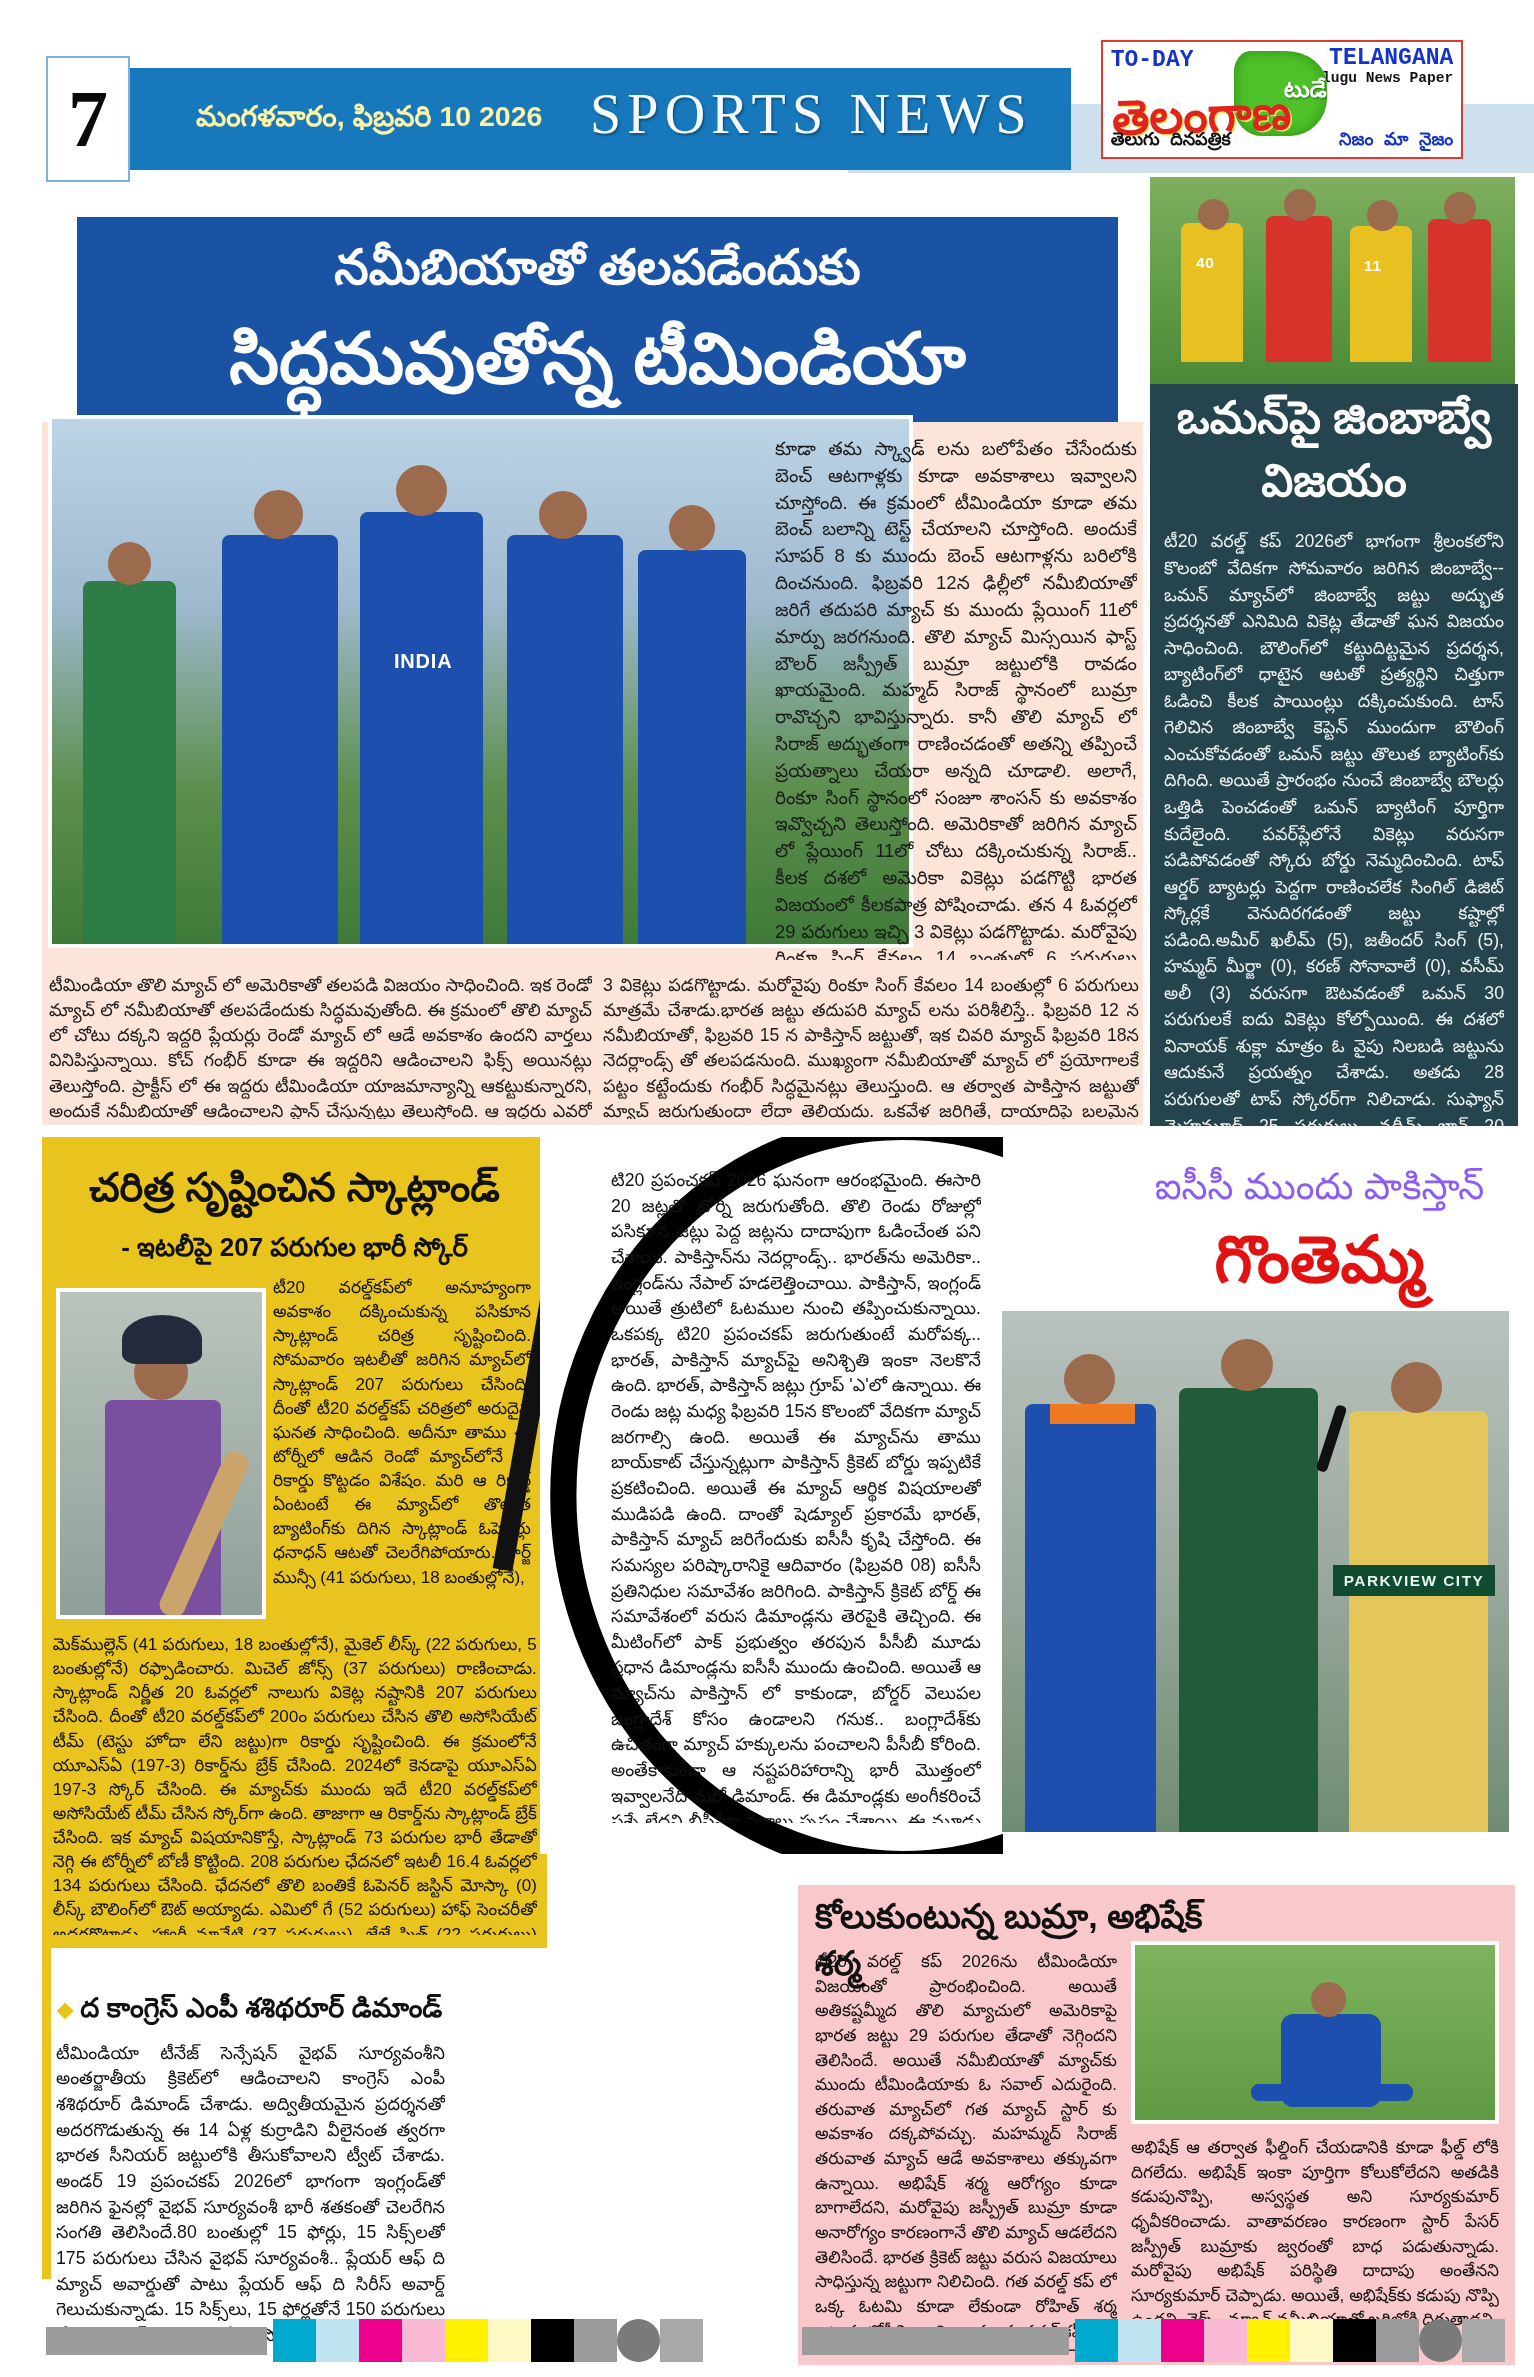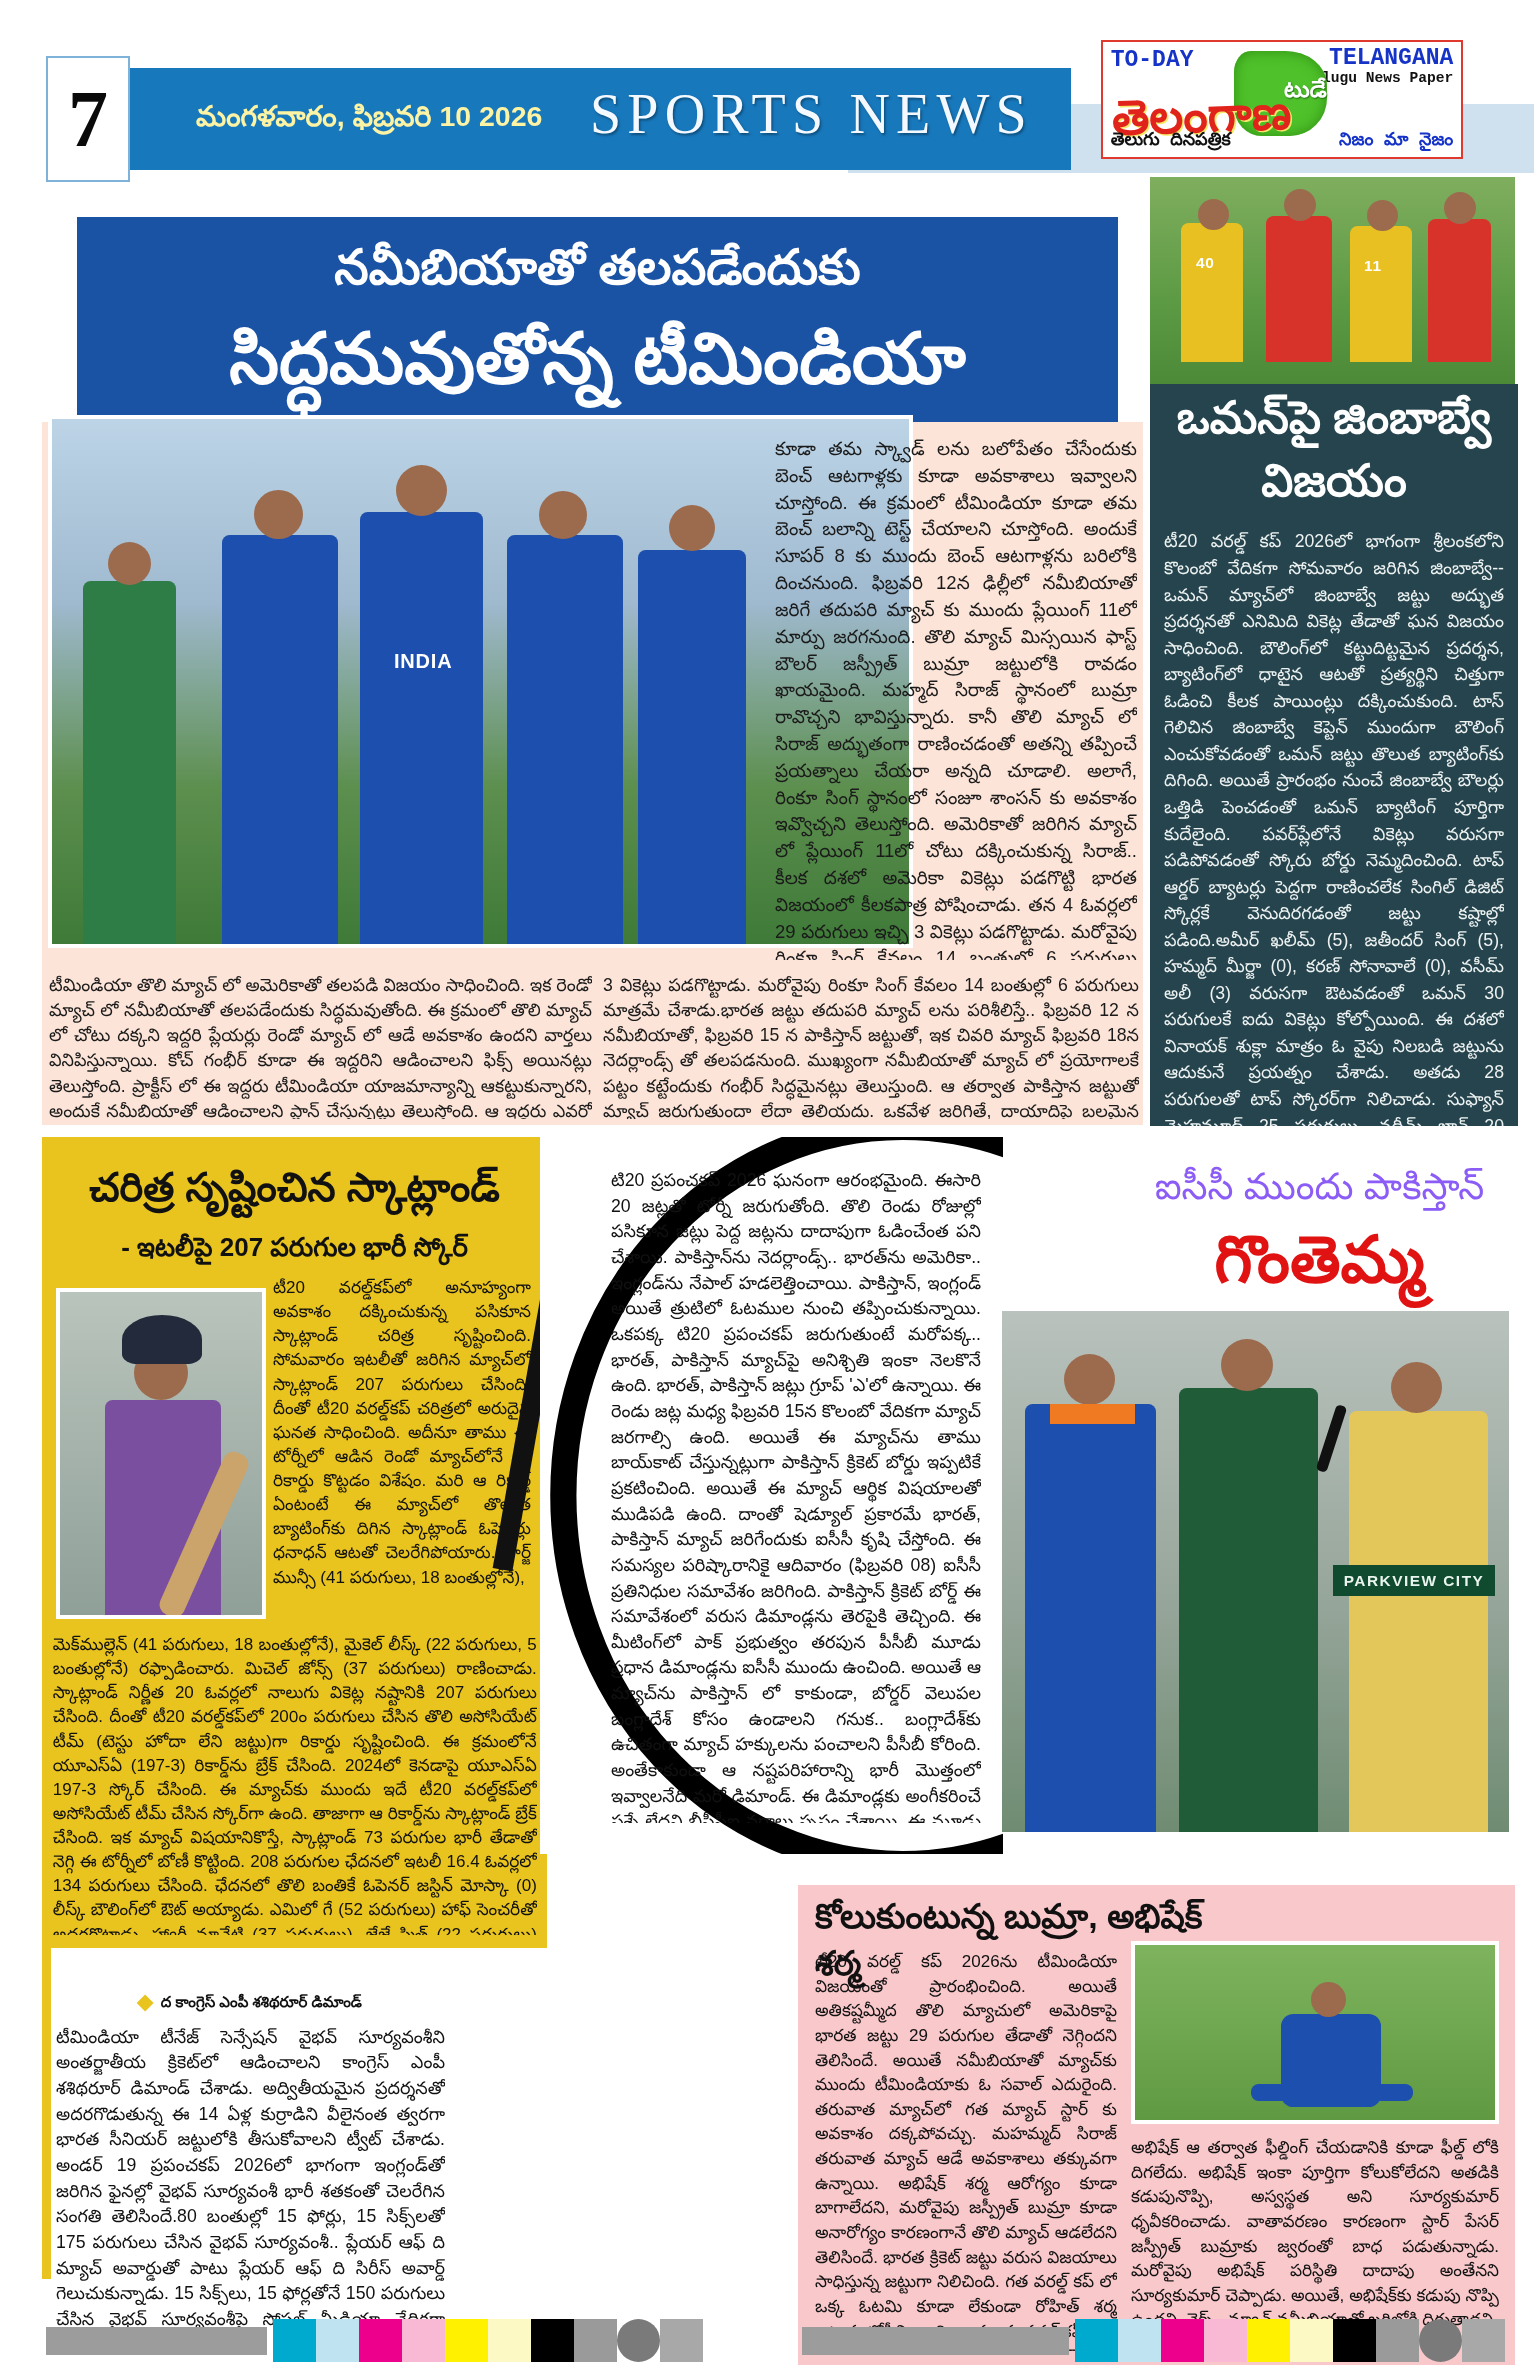--- a/index.html
+++ b/index.html
@@ -54,21 +54,21 @@
   
   .oval-arc{position:absolute;pointer-events:none;}
   .red-hl1{color:#8b5cf6;font-size:37px;font-weight:normal;text-align:center;}
   .red-hl2{color:#e01212;font-size:65px;font-weight:bold;text-align:center;margin-top:4.6px;}
 
   
   .mint{background:#e7f3ef;}
   .vb-headline{font-size:35px;font-weight:bold;color:#0d0d0d;text-align:right;white-space:pre-line;line-height:1.35;}
   .byline-row{display:flex;align-items:center;gap:9.3px;justify-content:center;}
   .byline-bullet{width:12.3px;height:12.3px;background:#e9c41f;transform:rotate(45deg);}
-  .byline-text{font-size:15px;font-weight:bold;color:#111;}
+  .byline-text{font-size:27px;font-weight:bold;color:#111;}
   .pink-box{background:#f9c8cb;}
   .pk-headline{font-size:34px;font-weight:bold;color:#111;}
 
   
   .photo{overflow:hidden;position:absolute;}
   .ph-border{border:4.6px solid #ffffff;box-sizing:border-box;}
   .sky{background:linear-gradient(#bcd4e6 0%,#9fb9cf 35%,#5d8f4f 70%,#3f7a38 100%);}
   .field{background:linear-gradient(#7fae5e 0%,#5d9a44 60%,#4c8a38 100%);}
   .figure{position:absolute;border-radius:7.7px 7.7px 0 0;}
   .head{position:absolute;background:#9c6b4e;border-radius:50%;}

